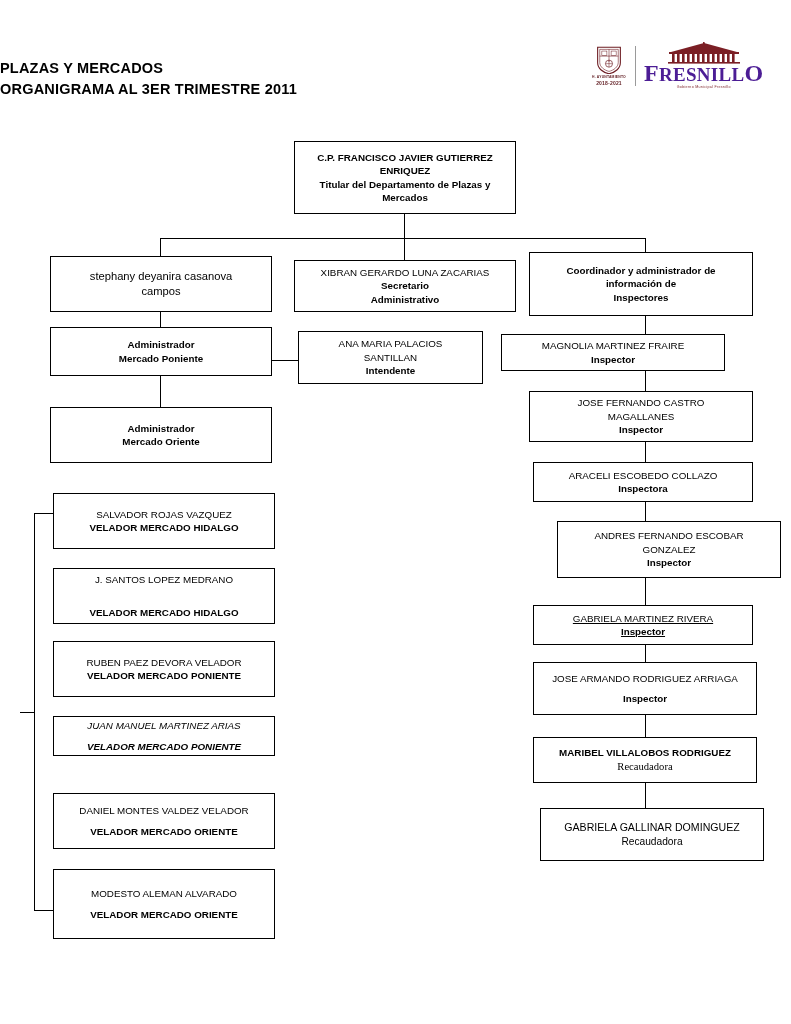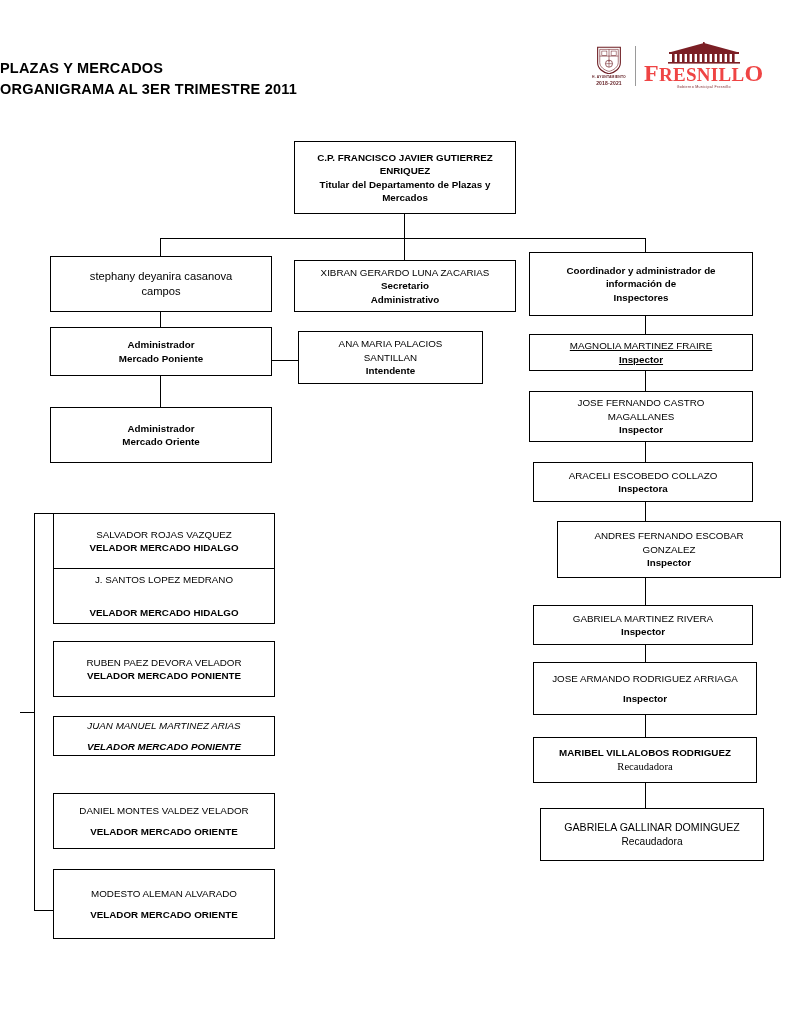--- a/index.html
+++ b/index.html
@@ -38,21 +38,21 @@
   }
   .crest-cap b{display:block;font-size:5px;line-height:6px;}
   .logo-div{
     width:1px;height:40px;background:#9a9a9a;margin:0 8px 0 4px;
   }
   .fres{display:flex;flex-direction:column;align-items:center;}
   .fres svg{display:block;margin-bottom:0px;}
   .fres-word{
     font-family:"Liberation Serif", serif;
     font-size:19px; line-height:19px; font-weight:bold;
-    color:#ef4444; letter-spacing:.3px;
+    color:#4c1d95; letter-spacing:.3px;
   }
   .fres-word span{font-size:24px;}
   .fres-tag{
     font-size:3.6px;line-height:5px;color:#7b1f25;letter-spacing:.3px;
     margin-top:1px;
   }
 
   .title{
     position:absolute; left:0; top:58px; width:782px;
     font-size:14.5px; font-weight:bold; letter-spacing:.2px;
@@ -204,21 +204,21 @@
     <span class="ln n fs95">ANA MARIA PALACIOS</span>
     <span class="ln n fs95">SANTILLAN</span>
     <span class="ln b fs95">Intendente</span>
   </div>
 
   <div class="box" style="left:50px; top:407px; width:222px; height:56px;">
     <span class="ln b fs95">Administrador</span>
     <span class="ln b fs95">Mercado Oriente</span>
   </div>
 
-  <div class="box" style="left:53px; top:493px; width:222px; height:56px;margin-top:20px;">
+  <div class="box" style="left:53px; top:493px; width:222px; height:56px;">
     <span class="ln n fs95">SALVADOR ROJAS VAZQUEZ</span>
     <span class="ln b fs95">VELADOR MERCADO HIDALGO</span>
   </div>
   <div class="box" style="left:53px; top:568px; width:222px; height:56px;gap:12px;">
     <span class="ln n fs95">J. SANTOS LOPEZ MEDRANO</span>
     <span class="ln b fs95 gap">VELADOR MERCADO HIDALGO</span>
   </div>
   <div class="box" style="left:53px; top:641px; width:222px; height:56px;">
     <span class="ln n fs95">RUBEN PAEZ DEVORA VELADOR</span>
     <span class="ln b fs95">VELADOR MERCADO PONIENTE</span>
@@ -229,39 +229,39 @@
   </div>
   <div class="box" style="left:53px; top:793px; width:222px; height:56px;">
     <span class="ln n fs95">DANIEL MONTES VALDEZ VELADOR</span>
     <span class="ln b fs95 gap">VELADOR MERCADO ORIENTE</span>
   </div>
   <div class="box" style="left:53px; top:869px; width:222px; height:70px;">
     <span class="ln n fs95">MODESTO ALEMAN ALVARADO</span>
     <span class="ln b fs95 gap">VELADOR MERCADO ORIENTE</span>
   </div>
 
-  <div class="box" style="left:529px; top:334px; width:224px; height:37px;text-decoration:underline;">
+  <div class="box" style="left:501px; top:334px; width:224px; height:37px;">
     <span class="ln n fs95">MAGNOLIA MARTINEZ FRAIRE</span>
     <span class="ln b fs95">Inspector</span>
   </div>
   <div class="box" style="left:529px; top:391px; width:224px; height:51px;">
     <span class="ln n fs95">JOSE FERNANDO CASTRO</span>
     <span class="ln n fs95">MAGALLANES</span>
     <span class="ln b fs95">Inspector</span>
   </div>
   <div class="box" style="left:533px; top:462px; width:220px; height:40px;">
     <span class="ln n fs95">ARACELI ESCOBEDO COLLAZO</span>
     <span class="ln b fs95">Inspectora</span>
   </div>
   <div class="box" style="left:529px; top:521px; width:224px; height:57px;margin-left:28px;">
     <span class="ln n fs95">ANDRES FERNANDO ESCOBAR</span>
     <span class="ln n fs95">GONZALEZ</span>
     <span class="ln b fs95">Inspector</span>
   </div>
-  <div class="box" style="left:533px; top:605px; width:220px; height:40px;">
+  <div class="box" style="left:533px; top:605px; width:220px; height:40px;text-decoration:underline;">
     <span class="ln n fs95">GABRIELA MARTINEZ RIVERA</span>
     <span class="ln b fs95">Inspector</span>
   </div>
   <div class="box" style="left:533px; top:662px; width:224px; height:53px;">
     <span class="ln n fs95">JOSE ARMANDO RODRIGUEZ ARRIAGA</span>
     <span class="ln b fs95 gap">Inspector</span>
   </div>
 
   <div class="box" style="left:533px; top:737px; width:224px; height:46px;">
     <span class="ln b fs95">MARIBEL VILLALOBOS RODRIGUEZ</span>

